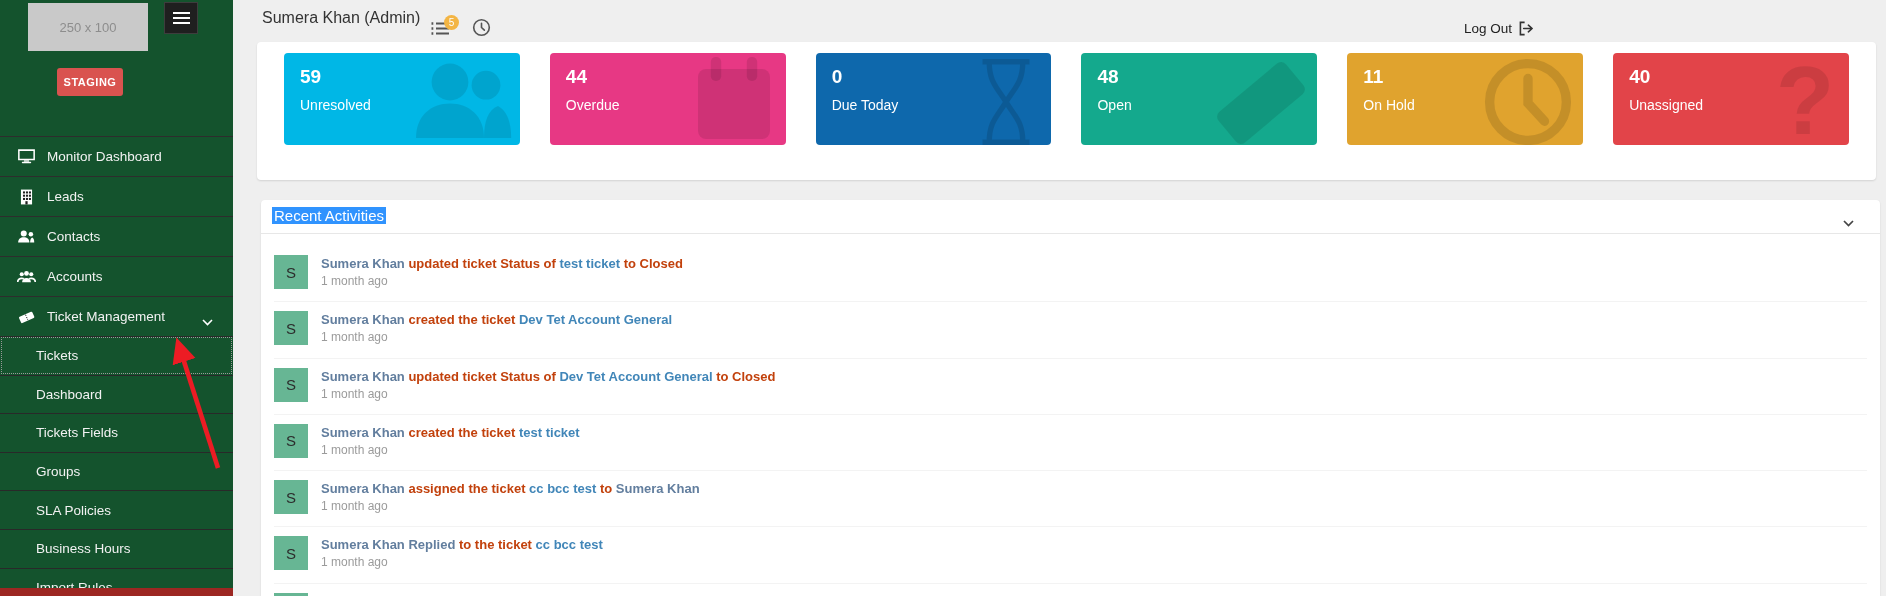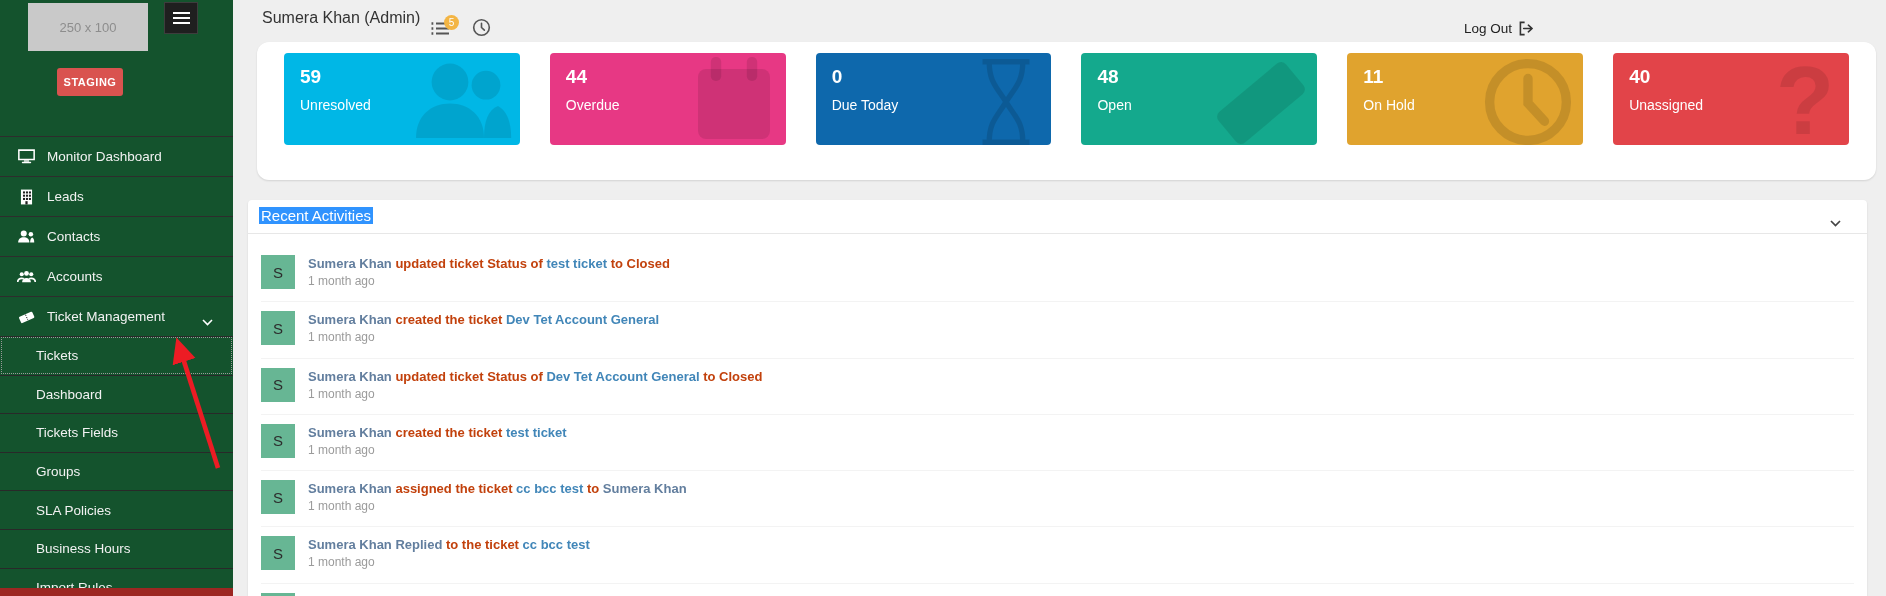--- a/index.html
+++ b/index.html
@@ -32,29 +32,29 @@
   .user-name{position:absolute;left:29px;top:-7px;font-size:16px;color:#333;cursor:pointer;}
   .hdr-list{position:absolute;left:197px;top:4px;cursor:pointer;}
   .hdr-badge{position:absolute;left:211px;top:-1px;min-width:15px;height:15px;border-radius:50%;
              background:#f3b544;color:#fff;font-size:10px;display:flex;align-items:center;
              justify-content:center;z-index:2;}
   .hdr-clock{position:absolute;left:239px;top:2px;cursor:pointer;}
   .logout{position:absolute;right:11px;top:5px;font-size:13.5px;color:#222;display:flex;
           align-items:flex-start;gap:6px;cursor:pointer;}
   
   .stats-panel{position:absolute;left:257px;top:42px;width:1619px;height:138px;background:#fff;
-               border-radius:12px;box-shadow:0 1px 2px rgba(0,0,0,.12);padding:11px 27px 7px;box-sizing:border-box;}
+               border-radius:4px;box-shadow:0 1px 2px rgba(0,0,0,.12);padding:11px 27px 7px;box-sizing:border-box;}
   .cards{display:flex;gap:30px;height:92px;}
   .stat-card{flex:1;border-radius:4px;position:relative;overflow:hidden;color:#fff;
              padding:13px 16px;box-sizing:border-box;cursor:pointer;}
   .stat-value{font-size:19px;font-weight:700;}
   .stat-label{font-size:14px;margin-top:9px;}
   .stat-icon{position:absolute;right:8px;top:2px;}
   
-  .activities-panel{position:absolute;left:248px;top:200px;width:1619px;height:396px;background:#fff;
+  .activities-panel{position:absolute;left:261px;top:200px;width:1619px;height:396px;background:#fff;
                     border-radius:4px 4px 0 0;box-shadow:0 1px 2px rgba(0,0,0,.12);box-sizing:border-box;}
   .act-header{height:33px;position:relative;border-bottom:1px solid #e7e7e7;}
   .act-title{position:absolute;left:11px;top:7px;font-size:15px;color:#fff;background:#3093fe;padding:0 2px;}
   .act-chevron{position:absolute;right:26px;top:13px;cursor:pointer;}
   .act-list{padding-top:12px;}
   .act-row{height:56.3px;margin:0 13px;box-sizing:border-box;border-bottom:1px solid #f3f3f3;
            display:flex;padding-top:9px;}
   .act-row:last-child{border-bottom:none;}
   .avatar{width:34px;height:34px;background:#67b694;color:#2c2c2c;font-size:15px;flex:none;
           display:flex;align-items:center;justify-content:center;}

